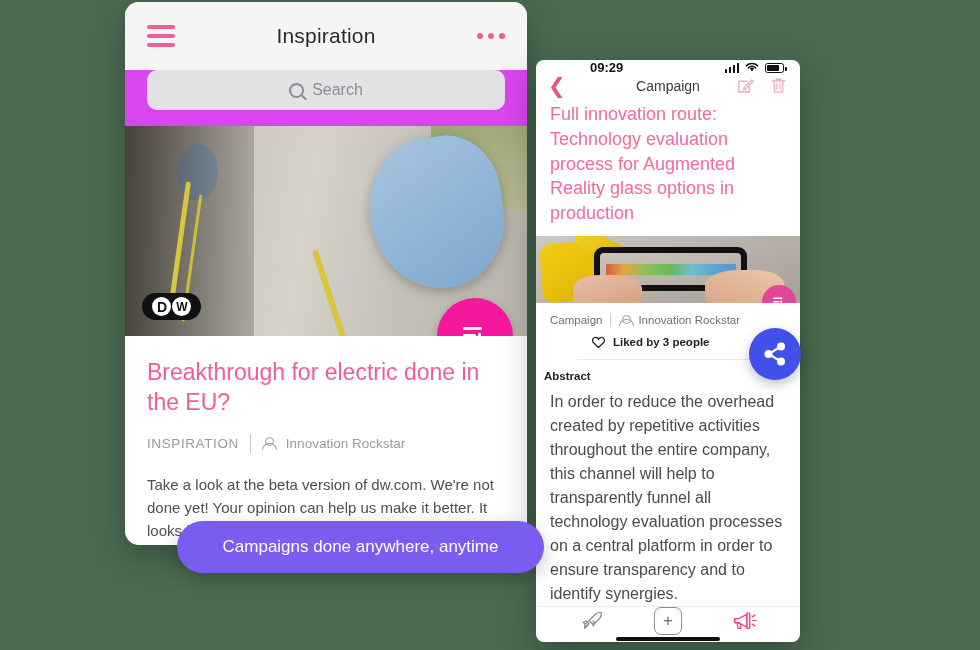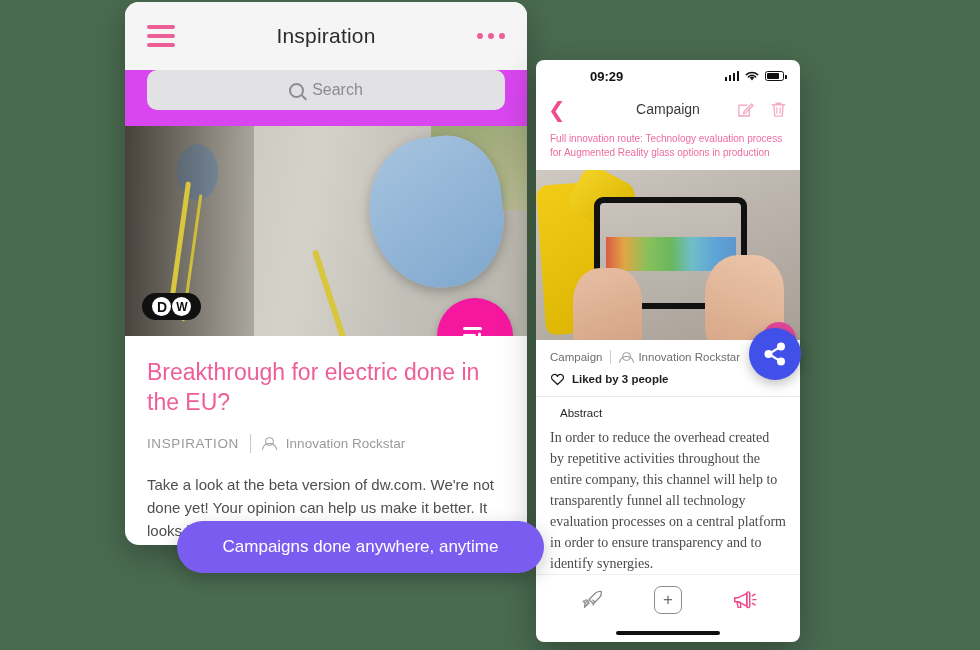--- a/index.html
+++ b/index.html
@@ -107,21 +107,21 @@
   .bat { width:19px; height:10px; border:1.4px solid #121212; border-radius:2.5px; position:relative; padding:1px; }
   .bat::after { content:""; position:absolute; right:-3.5px; top:3px; width:2px; height:4px;
     background:#121212; border-radius:0 1px 1px 0; }
   .bat i { display:block; height:100%; width:78%; background:#121212; border-radius:1px; }
 
   .navbar { height: 34px; display:flex; align-items:center; padding: 0 12px; position:relative; }
   .back { color:#ec4f8c; font-size: 21px; line-height:1; cursor:pointer; font-weight:300; }
   .nav-title { position:absolute; left:0; right:0; text-align:center; font-size: 14px; color:#3a3a3c; pointer-events:none; }
   .nav-actions { margin-left:auto; display:flex; gap: 14px; z-index:2; }
 
-  .camp-title { padding: 6px 14px 10px; color:#ef6ba0; font-size: 10px; line-height: 1.38; }
+  .camp-title { padding: 6px 14px 10px; color:#ef6ba0; font-size: 18px; line-height: 1.38; }
 
   .ar-img { position:relative; width: 100%; height: 176px; overflow:hidden;
     background: linear-gradient(160deg,#cfc9c2 0%,#bdb6ae 40%,#a89f96 100%); }
   .ar-robot { position:absolute; left:2%; top:8%; width:28%; height:88%;
     background: linear-gradient(150deg,#f2cc17,#d9b300); border-radius: 12px 22px 10px 10px; transform: rotate(-4deg); }
   .ar-robot2 { position:absolute; left:14%; top:2%; width:22%; height:30%;
     background: linear-gradient(110deg,#f5d426,#d8b200); border-radius: 14px; transform: rotate(28deg); }
   .ar-tablet { position:absolute; left:22%; top:16%; width:58%; height:66%;
     background:#111; border-radius: 9px; padding: 6px; }
   .ar-screen { width:100%; height:100%; border-radius:4px; overflow:hidden; position:relative;
@@ -138,23 +138,23 @@
     position:absolute; right: 4px; bottom: -16px;
     width: 34px; height: 34px; border-radius:50%; background:#e0479a;
     display:flex; align-items:center; justify-content:center; cursor:pointer;
   }
 
   .rp-meta { padding: 10px 14px 0; display:flex; align-items:center; gap:8px;
     font-size: 11.5px; color:#6e6e72; }
   .rp-meta .bar { width:1px; height:14px; background:#cfcfd3; }
   .rp-meta .person { width:11px; height:11px; }
   .rp-liked { padding: 8px 14px 10px; display:flex; align-items:center; gap:7px;
-    font-size: 11.5px; color:#1f1f22; font-weight:700; border-bottom:1px solid #e9e9ec; }
-  .rp-abstract-h { padding: 10px 24px 0; font-size: 11.5px; font-weight:400; color:#1f1f22; }
-  .rp-abstract { padding: 8px 14px 0; font-size: 14px; line-height:1.5; color:#4a4a4e;font-family:Liberation Serif, serif; }
+    font-size: 11.5px; color:#1f1f22; font-weight:700; border-bottom:1px solid #e9e9ec;margin-left:41px; }
+  .rp-abstract-h { padding: 10px 8px 0; font-size: 11.5px; font-weight:700; color:#1f1f22; }
+  .rp-abstract { padding: 8px 14px 0; font-size: 16px; line-height:1.5; color:#4a4a4e; }
 
   .tabbar { margin-top:auto; height: 52px; border-top:1px solid #ececef;
     display:flex; align-items:center; justify-content:space-around; padding: 0 18px; }
   .plus-box { width:28px; height:28px; border:1.4px solid #8d8d92; border-radius:7px;
     display:flex; align-items:center; justify-content:center; color:#6b6b70; font-size:17px; cursor:pointer; }
   .home-ind { height: 18px; display:flex; align-items:center; justify-content:center; }
   .home-ind i { display:block; width: 104px; height: 4px; border-radius:3px; background:#0f0f0f; }
 
   .share-fab {
     position:absolute; left: 775px; top: 354px;

